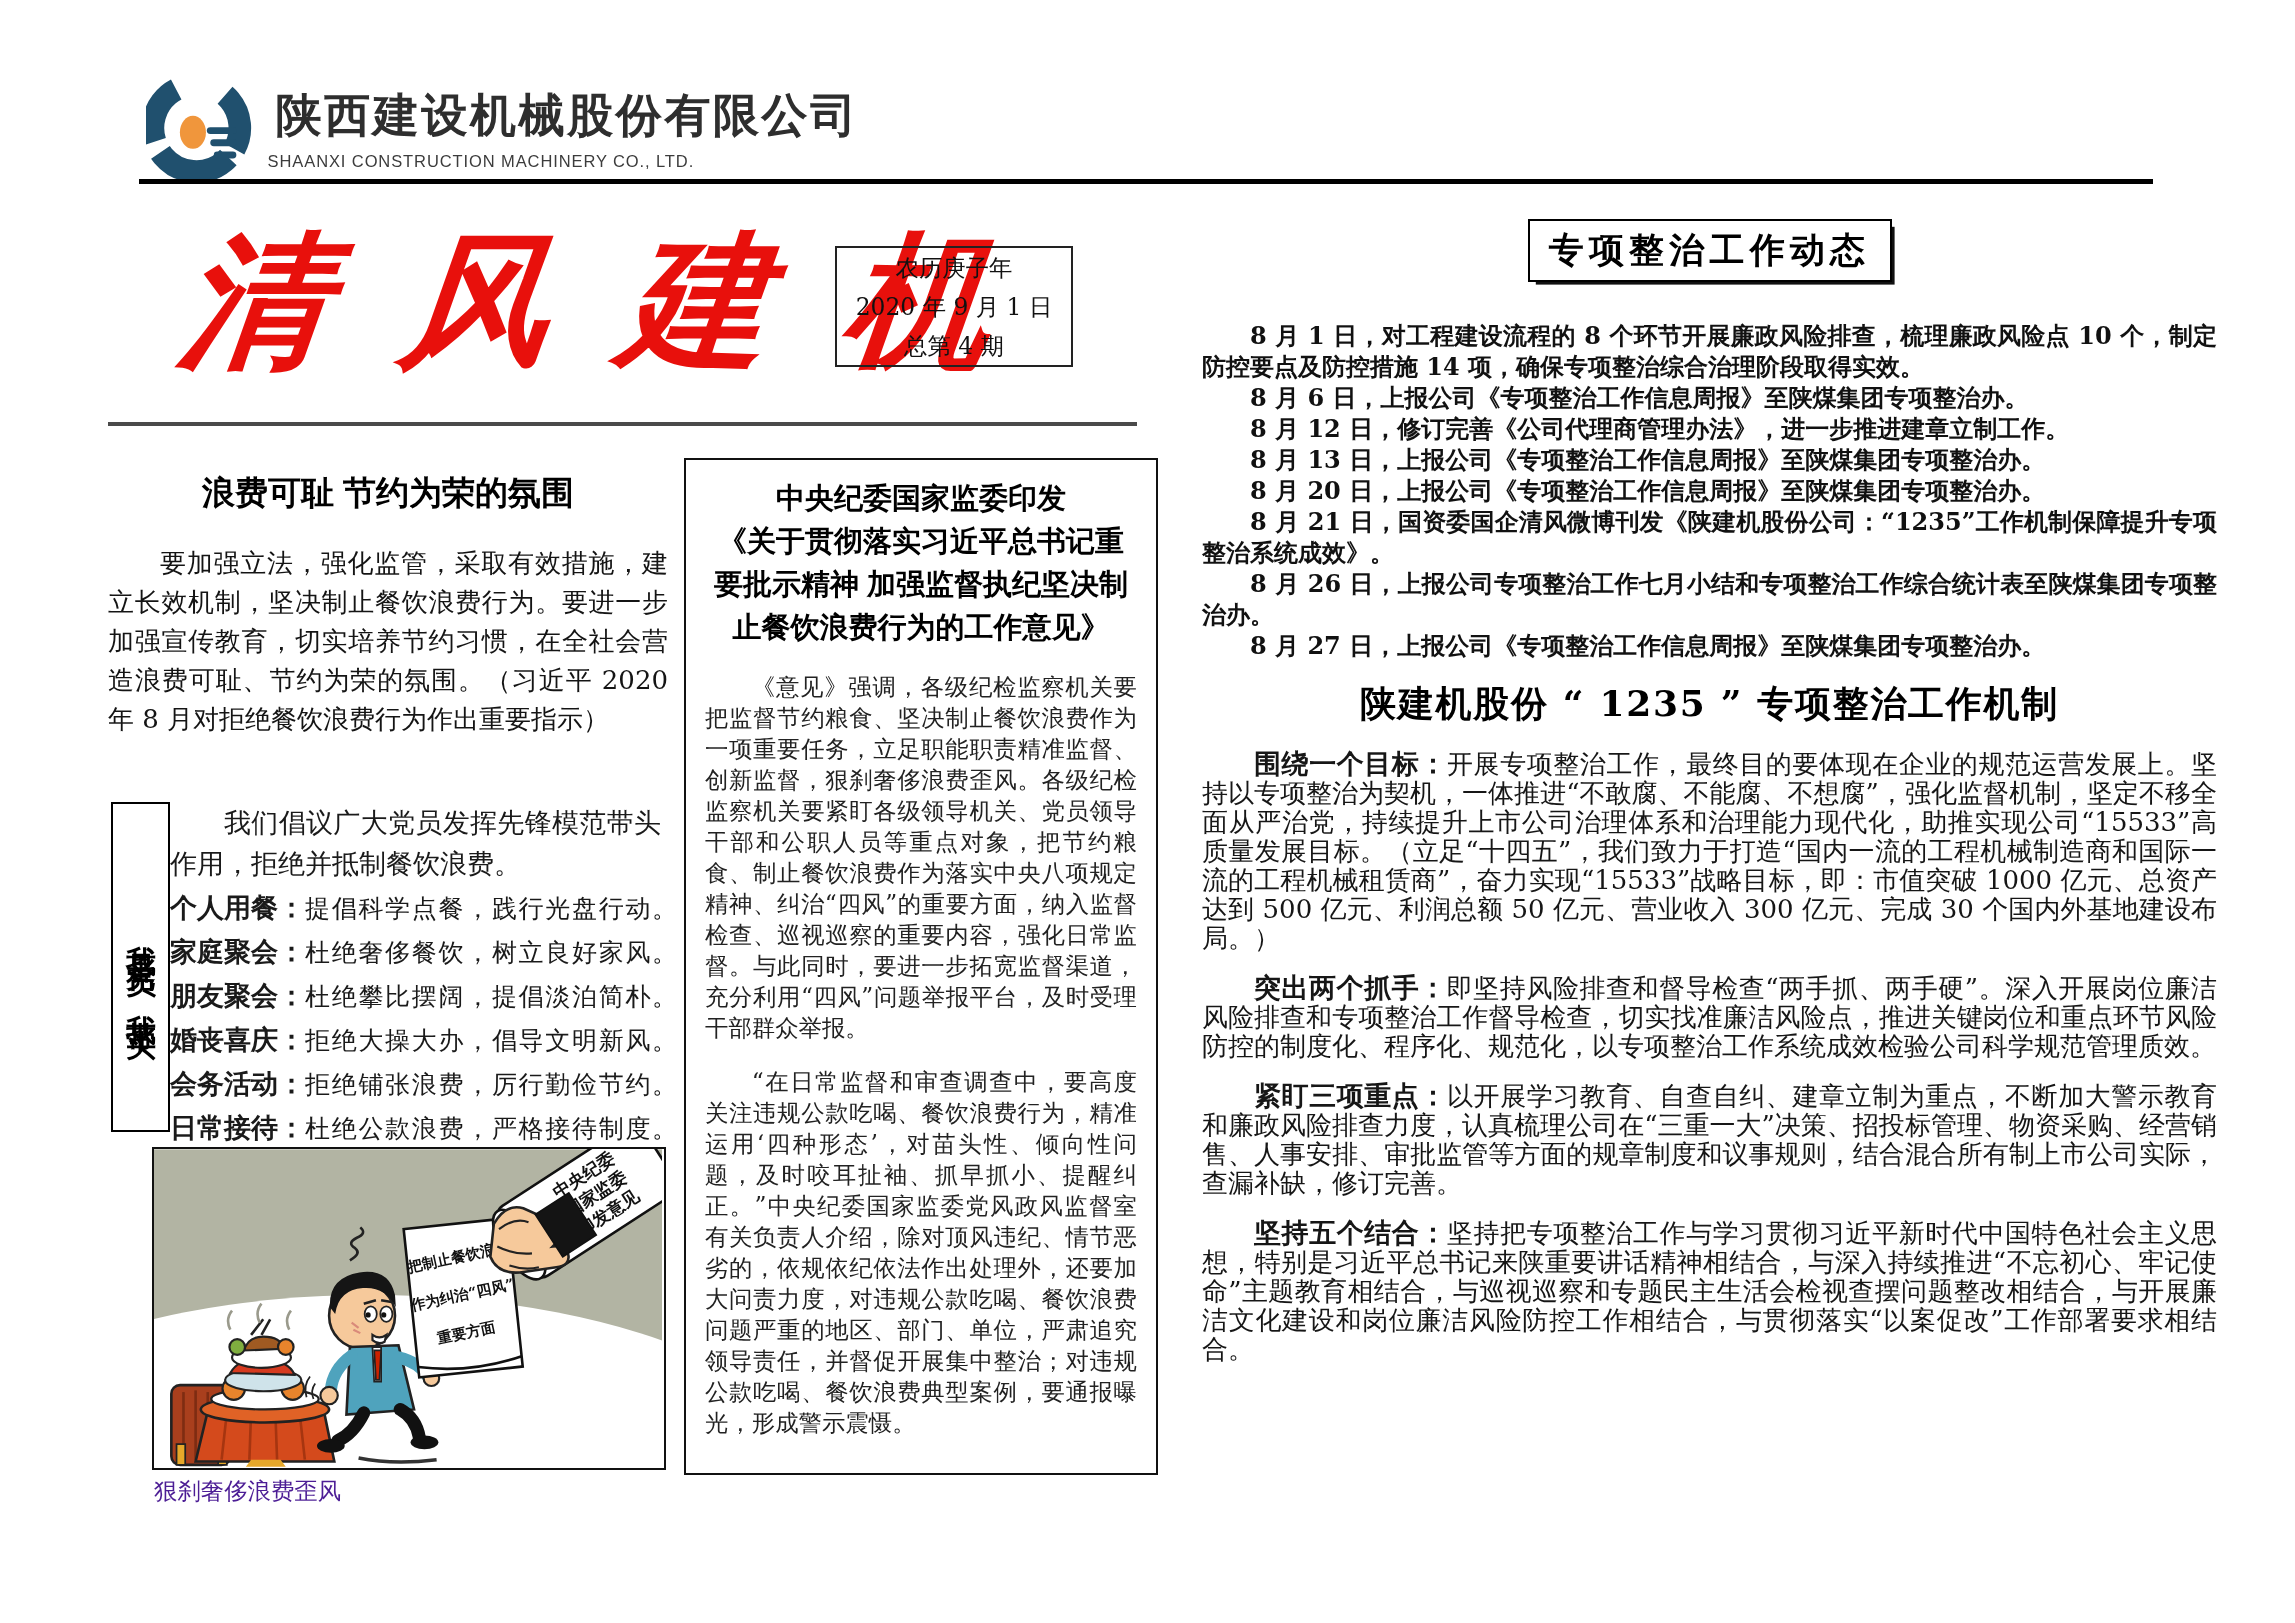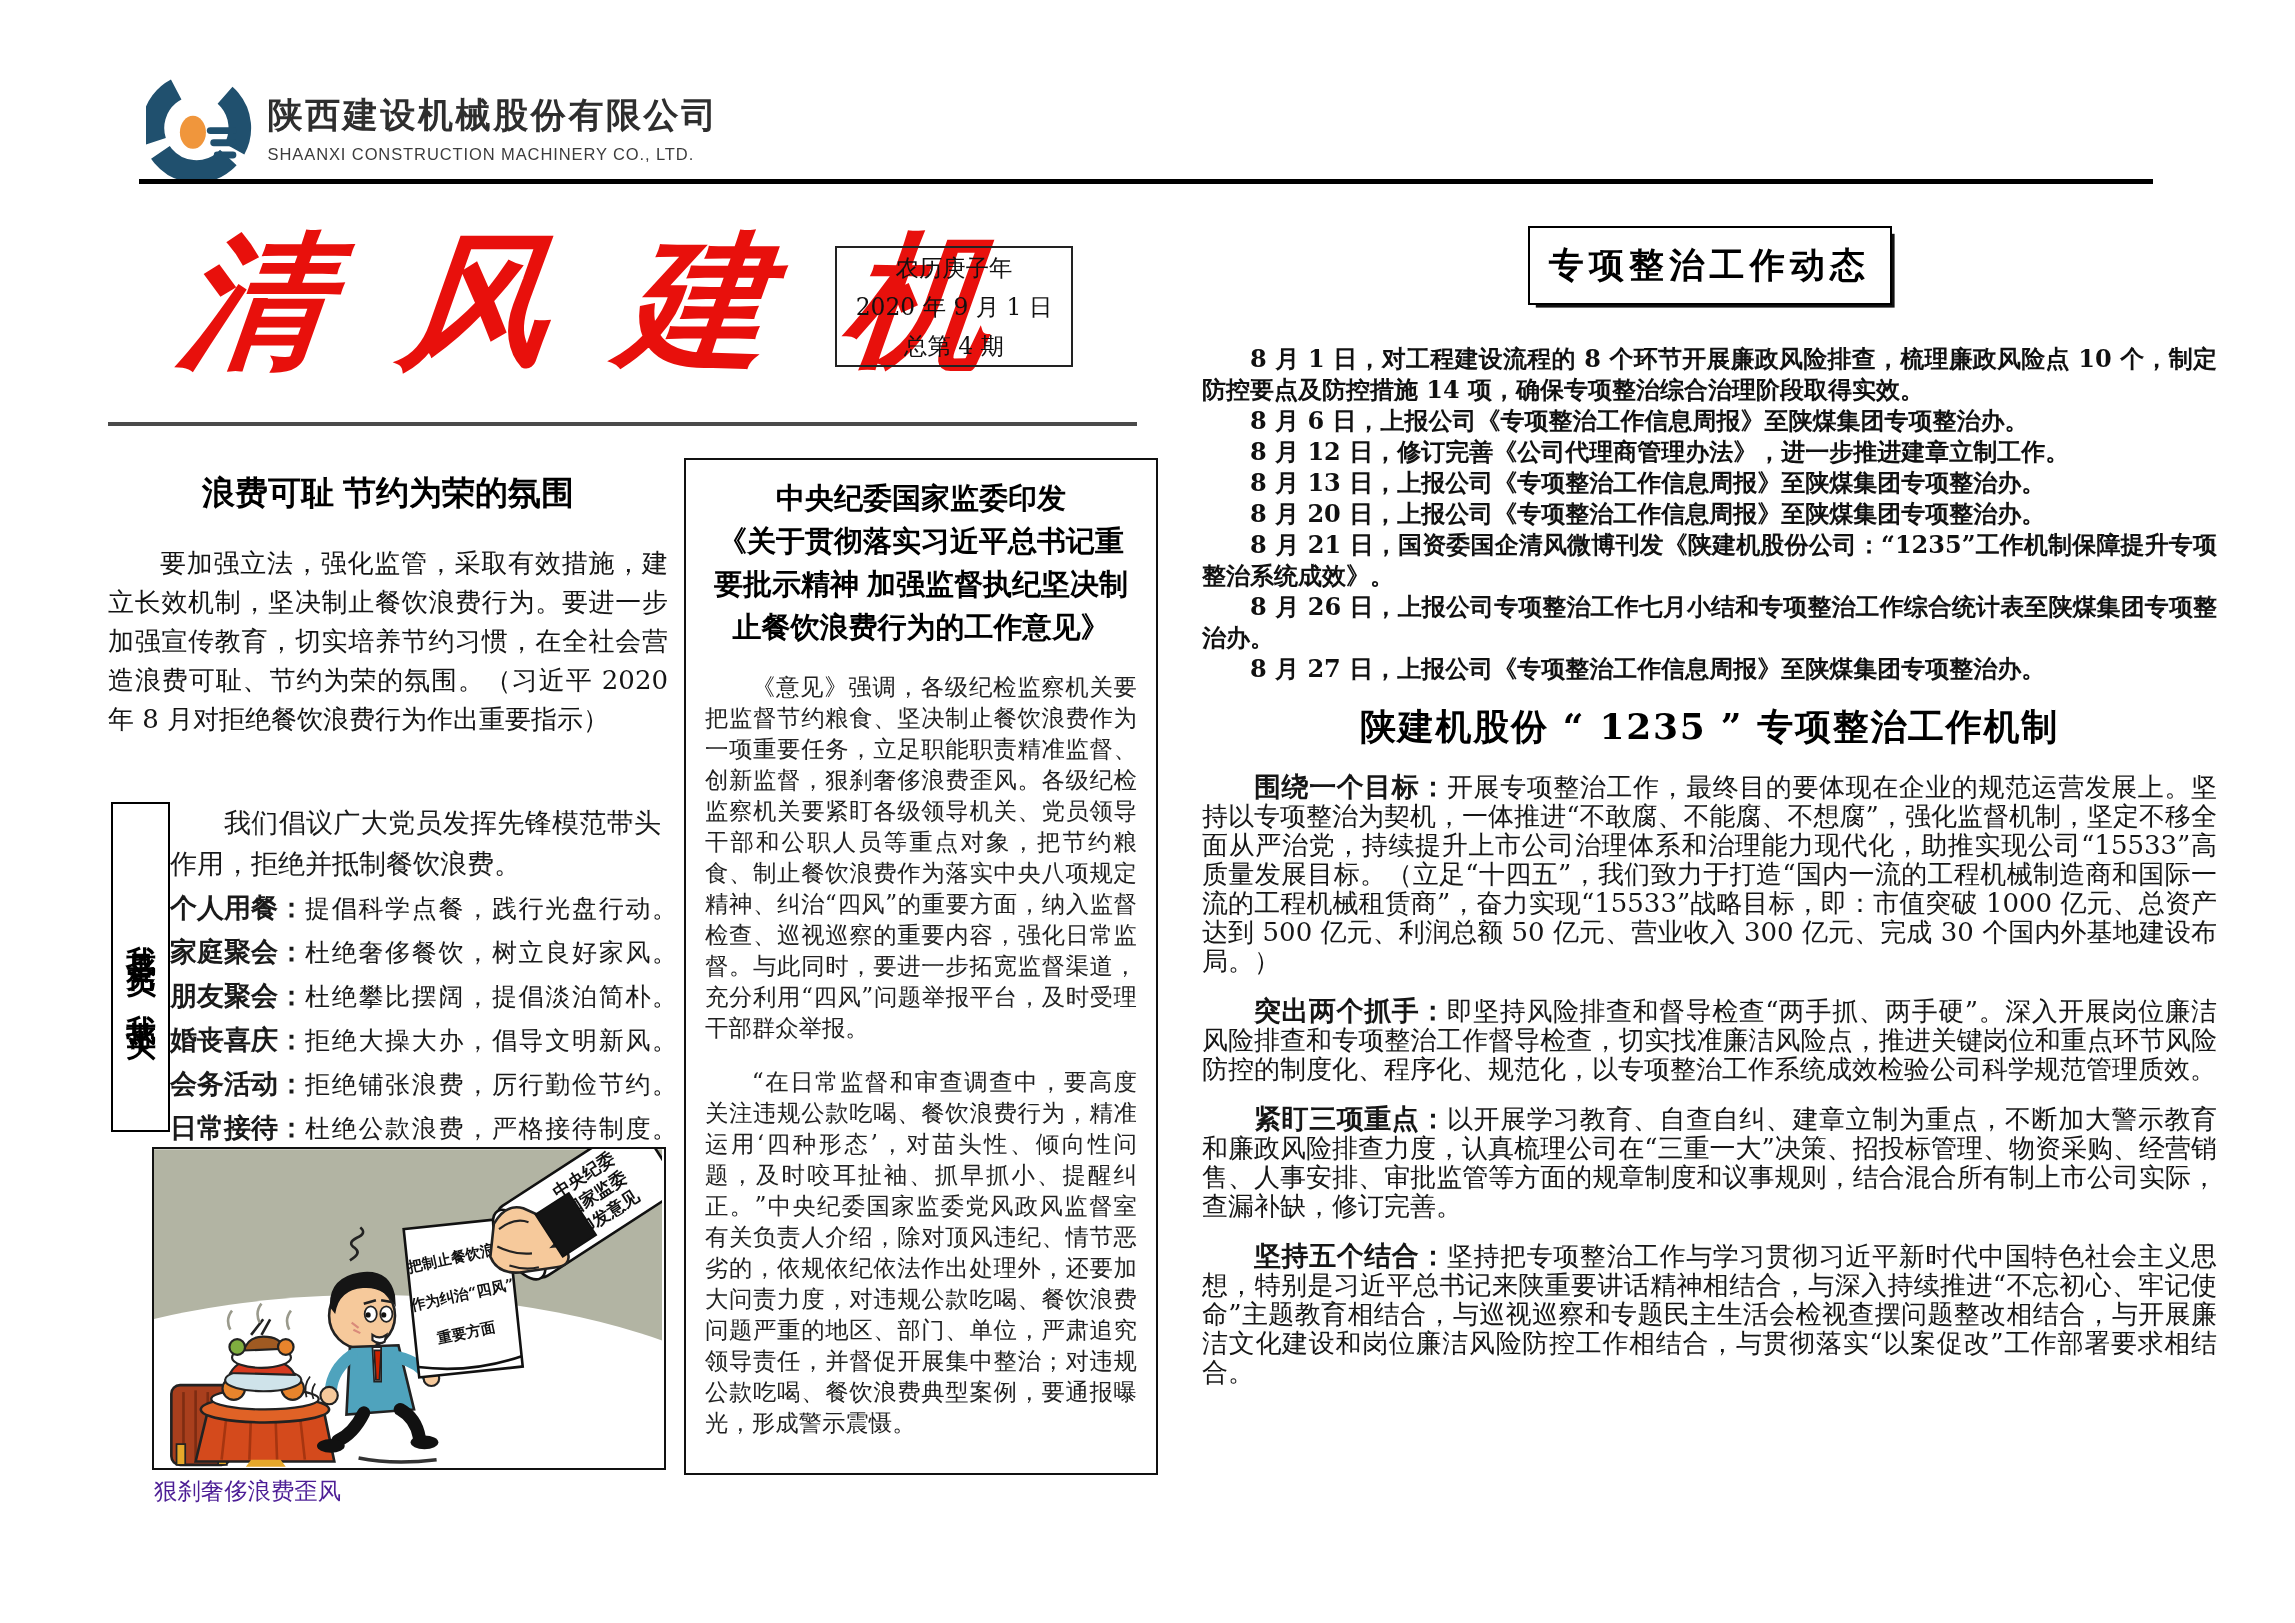--- a/index.html
+++ b/index.html
@@ -7,21 +7,21 @@
   body {
     width:2295px; height:1623px; position:relative;
     font-family:"DejaVu Serif", serif; color:#1a1a1a;
   }
   
   .logo-group { position:absolute; left:146px; top:75px; display:flex; align-items:center; }
   .logo-mark { width:106px; height:106px; }
   .company-names { margin-left:15.6px; }
   .company-cn {
     font-family:"Liberation Sans", sans-serif; font-weight:bold;
-    font-size:35px; letter-spacing:2.6px; color:#2e2e2e;
+    font-size:46px; letter-spacing:2.6px; color:#2e2e2e;margin-left:8px;
   }
   .company-en {
     font-family:"Liberation Sans", sans-serif; font-size:16.5px;
     letter-spacing:0.9px; color:#3c3c3c; margin-top:5.2px;
   }
   .header-rule { position:absolute; left:139px; top:179px; width:2014px; height:5.2px; background:#000; }
 
   
   .masthead-title {
     position:absolute; left:182px; top:206px; width:642px; height:195px;
@@ -79,23 +79,23 @@
     font-size:29px; line-height:43px; text-align:center; color:#000;
   }
   .mid-para {
     margin-top:22.6px; font-size:23.4px; line-height:31px;
     text-align:justify; text-indent:2em; color:#222;
   }
 
   
   .right-col { position:absolute; left:1202px; top:215px; width:1015px; }
   .news-header-box {
-    width:364px; margin:11px auto; border:2.6px solid #000;
+    width:364px; margin:4px auto; border:2.6px solid #000;
     box-shadow:5.2px 5.2px 0 -2.6px #111;
-    padding:14px 0; text-align:center;
+    padding:6px 0; text-align:center;
     font-weight:bold; font-size:35px; letter-spacing:5.2px; color:#000;
   }
   .news-list { margin-top:38px; }
   .news-list p {
     font-size:24px; line-height:31px; font-weight:bold;
     text-align:justify; text-indent:2em; color:#111;
   }
   .section-title {
     margin-top:19px; text-align:center; font-weight:bold;
     font-size:36px; letter-spacing:1.7px; color:#000;

